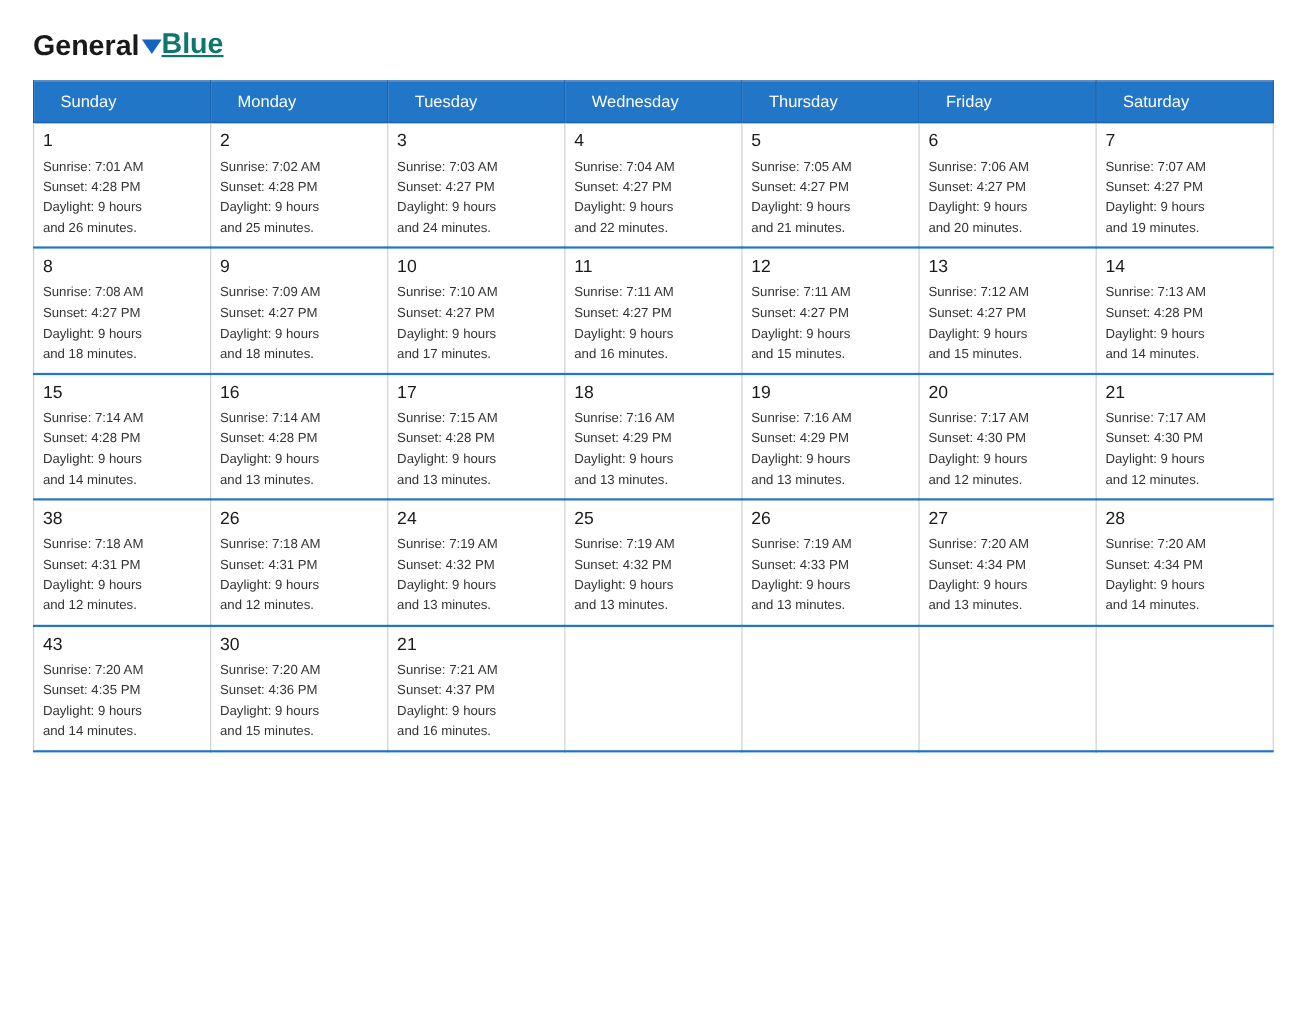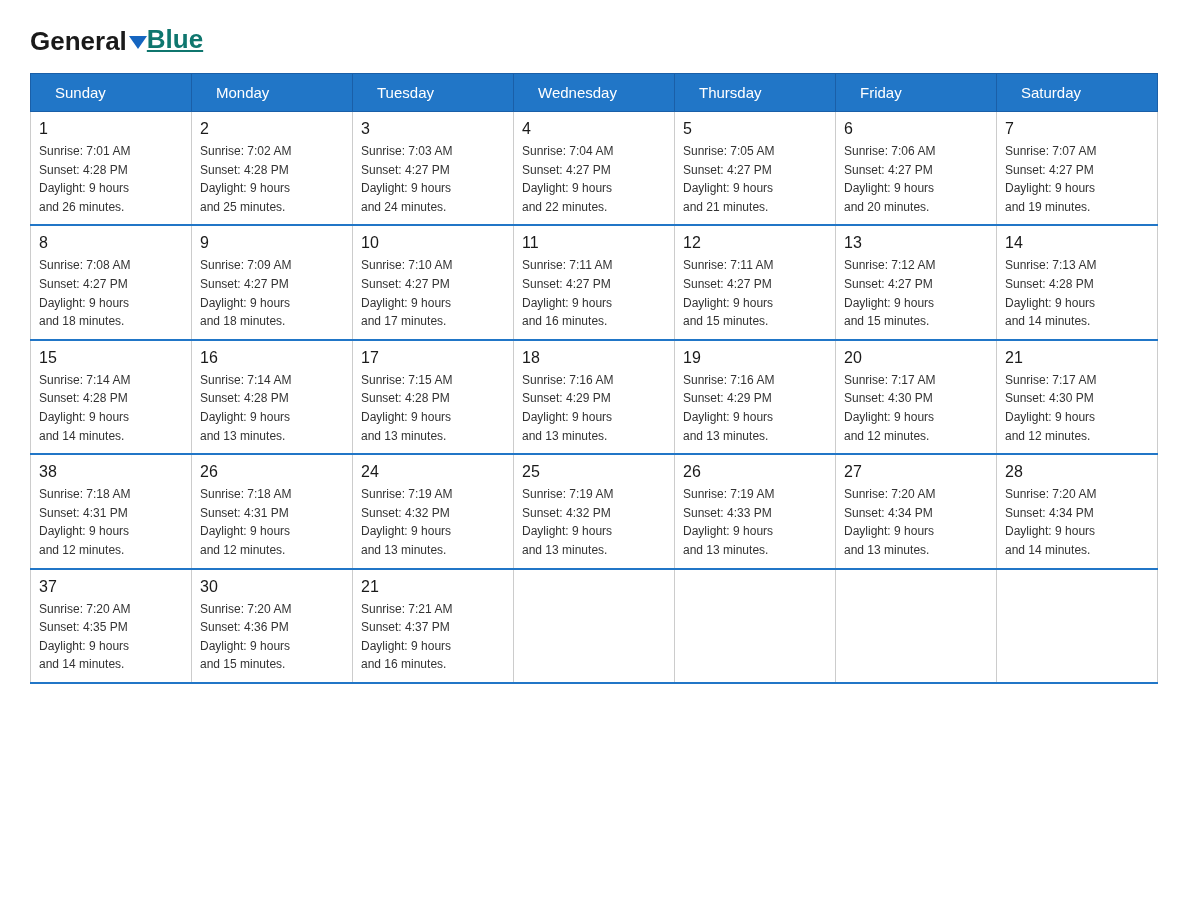--- a/index.html
+++ b/index.html
@@ -376,21 +376,21 @@
         <div class="day-info">
           Sunrise: 7:20 AM<br>
           Sunset: 4:34 PM<br>
           Daylight: 9 hours<br>
           and 14 minutes.
         </div>
       </td>
       </tr>
       <tr>
         <td>
-        <span class="day-num">37</span>
+        <span class="day-num">43</span>
         <div class="day-info">
           Sunrise: 7:20 AM<br>
           Sunset: 4:35 PM<br>
           Daylight: 9 hours<br>
           and 14 minutes.
         </div>
       </td>
         <td>
         <span class="day-num">30</span>
         <div class="day-info">

